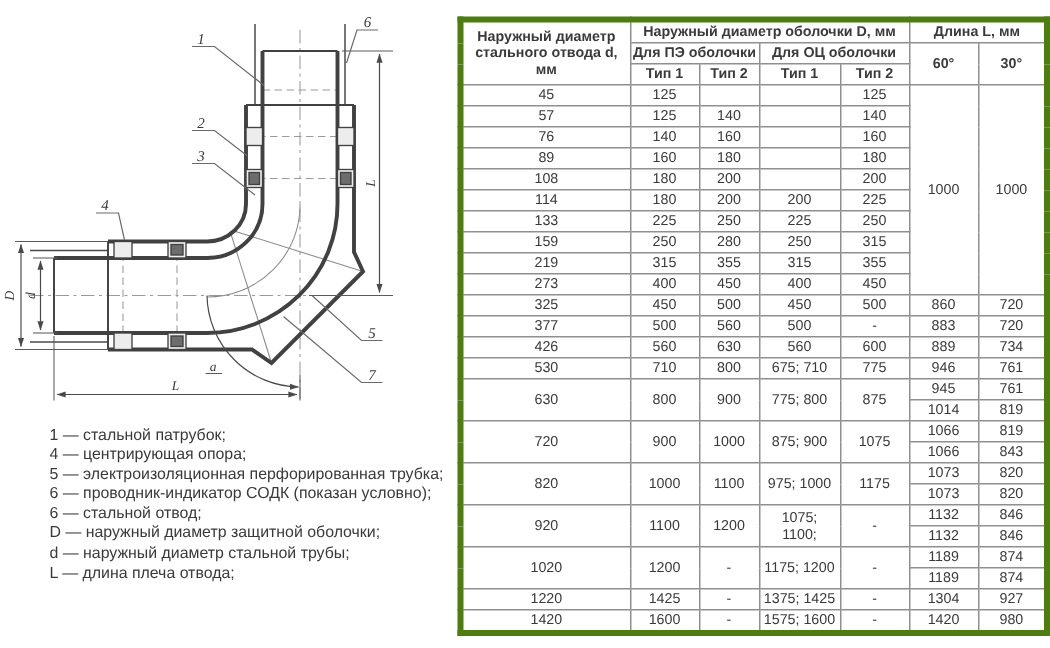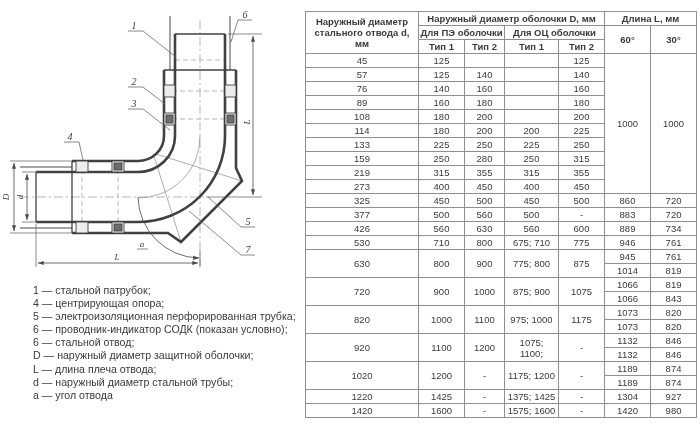--- a/index.html
+++ b/index.html
@@ -23,21 +23,21 @@
   table.spec{
     border-collapse:collapse;table-layout:fixed;width:391px;
     font-size:9.5px;color:#3a3a3a;
   }
   table.spec th, table.spec td{
     border:1px solid #8f8f8f;text-align:center;vertical-align:middle;
     padding:0 1px;overflow:hidden;
   }
   table.spec th{font-weight:bold;font-size:9.5px;line-height:11px;padding:1px 1px;}
   table.spec td{height:13px;line-height:11px;white-space:pre-line;}
-  table.spec{border:1px solid #4d7c0f;}
+  table.spec{border:4px solid #4d7c0f;}
 </style>
 </head>
 <body>
 
 <div class="drawing">
 <svg width="302" height="278" viewBox="0 0 302 278">
   <defs>
     <marker id="arw" viewBox="0 0 10 10" refX="9" refY="5" markerWidth="8" markerHeight="8" orient="auto-start-reverse">
       <path d="M0,1.8 L9.5,5 L0,8.2 z" fill="#4a4a4a"></path>
     </marker>
@@ -150,23 +150,22 @@
 </svg>
 </div>
 
 <ul class="legend">
   <li>1 — стальной патрубок;</li>
   <li>4 — центрирующая опора;</li>
   <li>5 — электроизоляционная перфорированная трубка;</li>
   <li>6 — проводник-индикатор СОДК (показан условно);</li>
   <li>6 — стальной отвод;</li>
   <li>D — наружный диаметр защитной оболочки;</li>
+  <li>d — наружный диаметр стальной трубы;</li>
   <li>L — длина плеча отвода;</li>
-  <li>d — наружный диаметр стальной трубы;</li>
-  <li>a — угол отвода</li>
 </ul>
 
 <div class="table-wrap">
   <table class="spec">
     <colgroup>
       <col style="width:113px">
         <col style="width:46px">
         <col style="width:40px">
       <col style="width:54px">
         <col style="width:46px">

